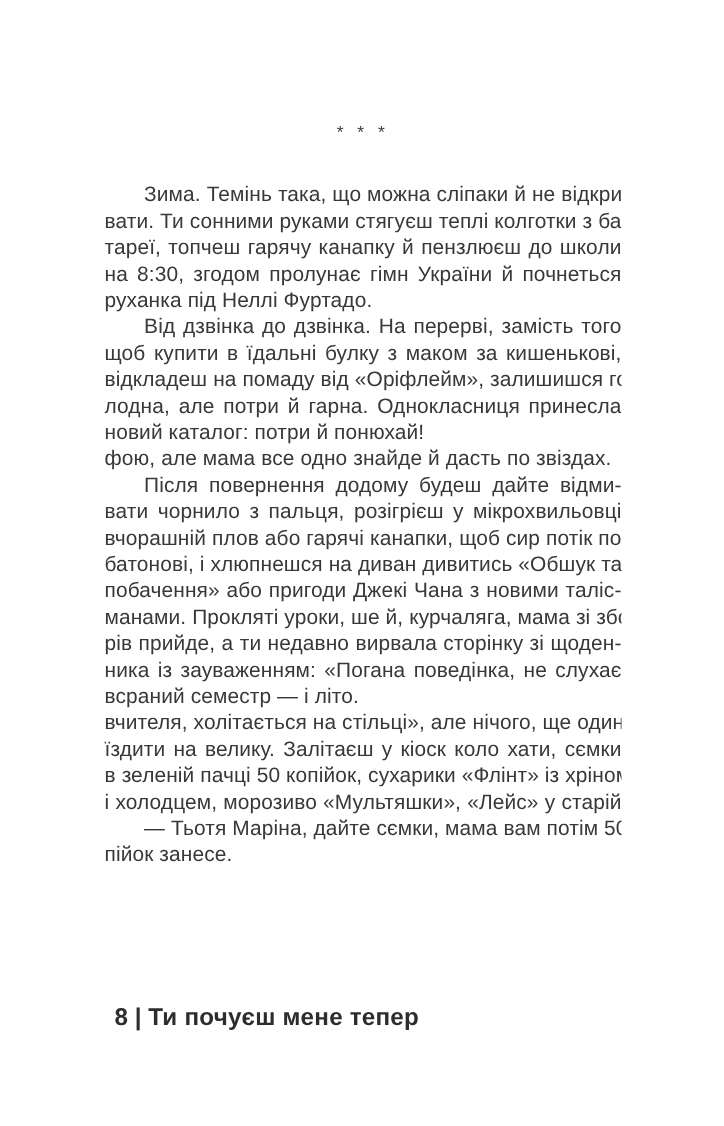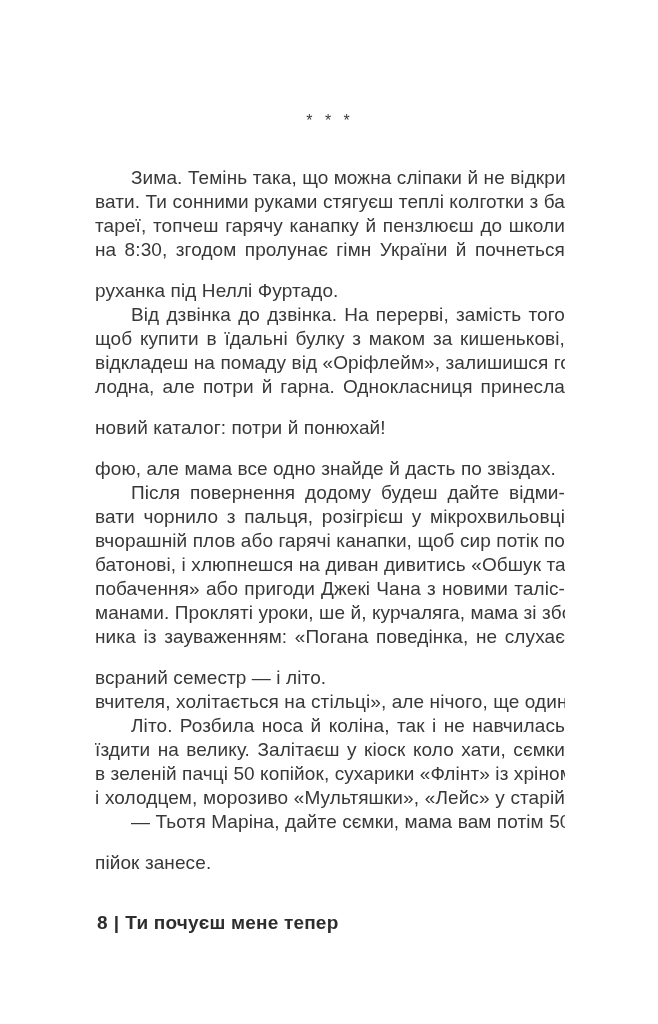--- a/index.html
+++ b/index.html
@@ -44,28 +44,27 @@
     white-space: nowrap;
     overflow: hidden;
     text-align: justify;
     text-align-last: justify;
   }
   .line.first {
     text-indent: 36px;
   }
   .line.last {
     text-align-last: left;
-    margin-top: 17px;
   }
   .footer {
     position: absolute;
     top: 912px;
-    left: 97px;
+    left: 104px;
     width: 470px;
-    font-size: 19px;
+    font-size: 22px;
     font-weight: 700;
     color: #2d2d2d;
     letter-spacing: 0.2px;
   }
   .footer .sep {
     padding: 0 6px;
   }
 </style>
 </head>
 <body>
@@ -92,26 +91,26 @@
       <div class="paragraph">
         <div class="line last">фою, але мама все одно знайде й дасть по звіздах.</div>
       </div>
       <div class="paragraph">
         <div class="line first">Після повернення додому будеш дайте відми-</div>
         <div class="line">вати чорнило з пальця, розігрієш у мікрохвильовці</div>
         <div class="line">вчорашній плов або гарячі канапки, щоб сир потік по</div>
         <div class="line">батонові, і хлюпнешся на диван дивитись «Обшук та</div>
         <div class="line">побачення» або пригоди Джекі Чана з новими таліс-</div>
         <div class="line">манами. Прокляті уроки, ше й, курчаляга, мама зі збо-</div>
+        <div class="line">рів прийде, а ти недавно вирвала сторінку зі щоден-</div>
         <div class="line">ника із зауваженням: «Погана поведінка, не слухає</div>
         <div class="line last">всраний семестр — і літо.</div>
         <div class="line">вчителя, холітається на стільці», але нічого, ще один</div>
       </div>
       <div class="paragraph">
-        <div class="line first">Літо. Розбила носа й коліна, так і не навчилась</div>
         <div class="line">їздити на велику. Залітаєш у кіоск коло хати, сємки</div>
         <div class="line">в зеленій пачці 50 копійок, сухарики «Флінт» із хріном</div>
         <div class="line">і холодцем, морозиво «Мультяшки», «Лейс» у старій</div>
       </div>
       <div class="paragraph">
         <div class="line first">— Тьотя Маріна, дайте сємки, мама вам потім 50 ко-</div>
         <div class="line last">пійок занесе.</div>
       </div>
     </div>
 

